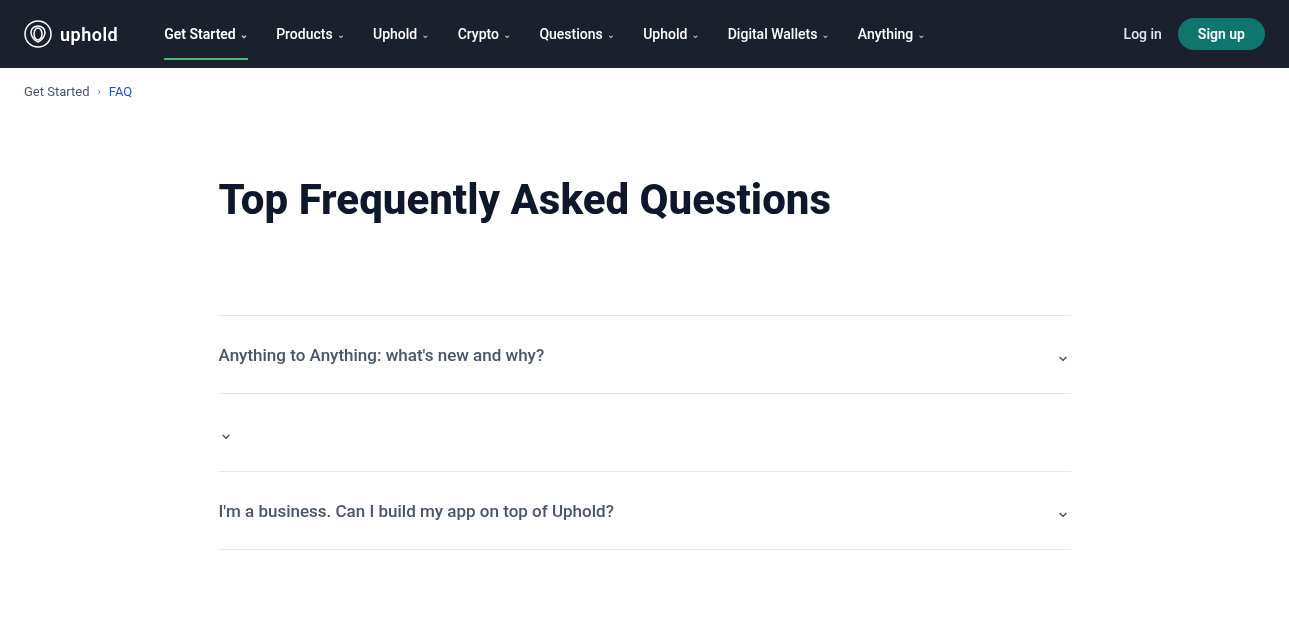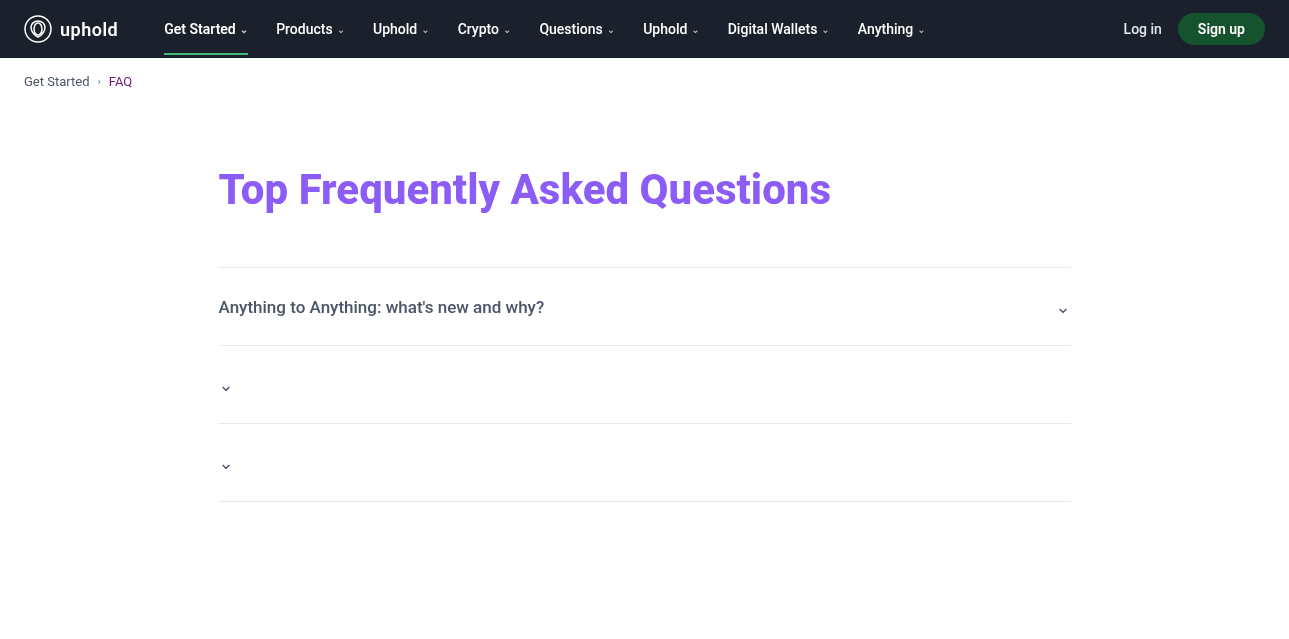--- a/index.html
+++ b/index.html
@@ -13,21 +13,21 @@
       background: #ffffff;
       color: #2d3748;
     }
 
     
     .navbar {
       background: #1a202c;
       display: flex;
       align-items: center;
       padding: 16px 24px;
-      height: 58px;
+      height: 68px;
       position: relative;
     }
 
     .logo-area {
       display: flex;
       align-items: center;
       gap: 8px;
       margin-right: 32px;
       text-decoration: none;
       color: white;
@@ -99,21 +99,21 @@
       font-size: 14px;
       font-weight: 500;
       cursor: pointer;
       padding: 6px 12px;
       background: none;
       border: none;
       text-decoration: none;
     }
 
     .signup-btn {
-      background: #14532d;
+      background: #0f766e;
       color: white;
       border: none;
       border-radius: 20px;
       padding: 8px 20px;
       font-size: 14px;
       font-weight: 600;
       cursor: pointer;
       text-decoration: none;
     }
 
@@ -132,36 +132,36 @@
       text-decoration: none;
       cursor: pointer;
     }
 
     .breadcrumb-separator {
       color: #718096;
       font-size: 11px;
     }
 
     .breadcrumb-current {
-      color: #701a75;
+      color: #1d4ed8;
       text-align: center;
     }
 
     
     .main-content {
       max-width: 900px;
       margin: 0 auto;
       padding: 60px 24px 40px;
     }
 
     .page-title {
       font-size: 42px;
       font-weight: 800;
-      color: #8b5cf6;
-      margin-bottom: 52px;
+      color: #0f172a;
+      margin-bottom: 90px;
       line-height: 1.2;
     }
 
     
     .faq-list {
       width: 100%;
     }
 
     .faq-item {
       border-top: 1px solid #e2e8f0;
@@ -259,17 +259,18 @@
     <div class="faq-item">
       <span class="faq-question">Anything to Anything: what's new and why?</span>
       <span class="faq-chevron">⌄</span>
     </div>
 
     <div class="faq-item">
       <span class="faq-chevron">⌄</span>
     </div>
 
     <div class="faq-item">
+      <span class="faq-question">I'm a business. Can I build my app on top of Uphold?</span>
       <span class="faq-chevron">⌄</span>
     </div>
 
   </div>
 </main>
 
 </body></html>

